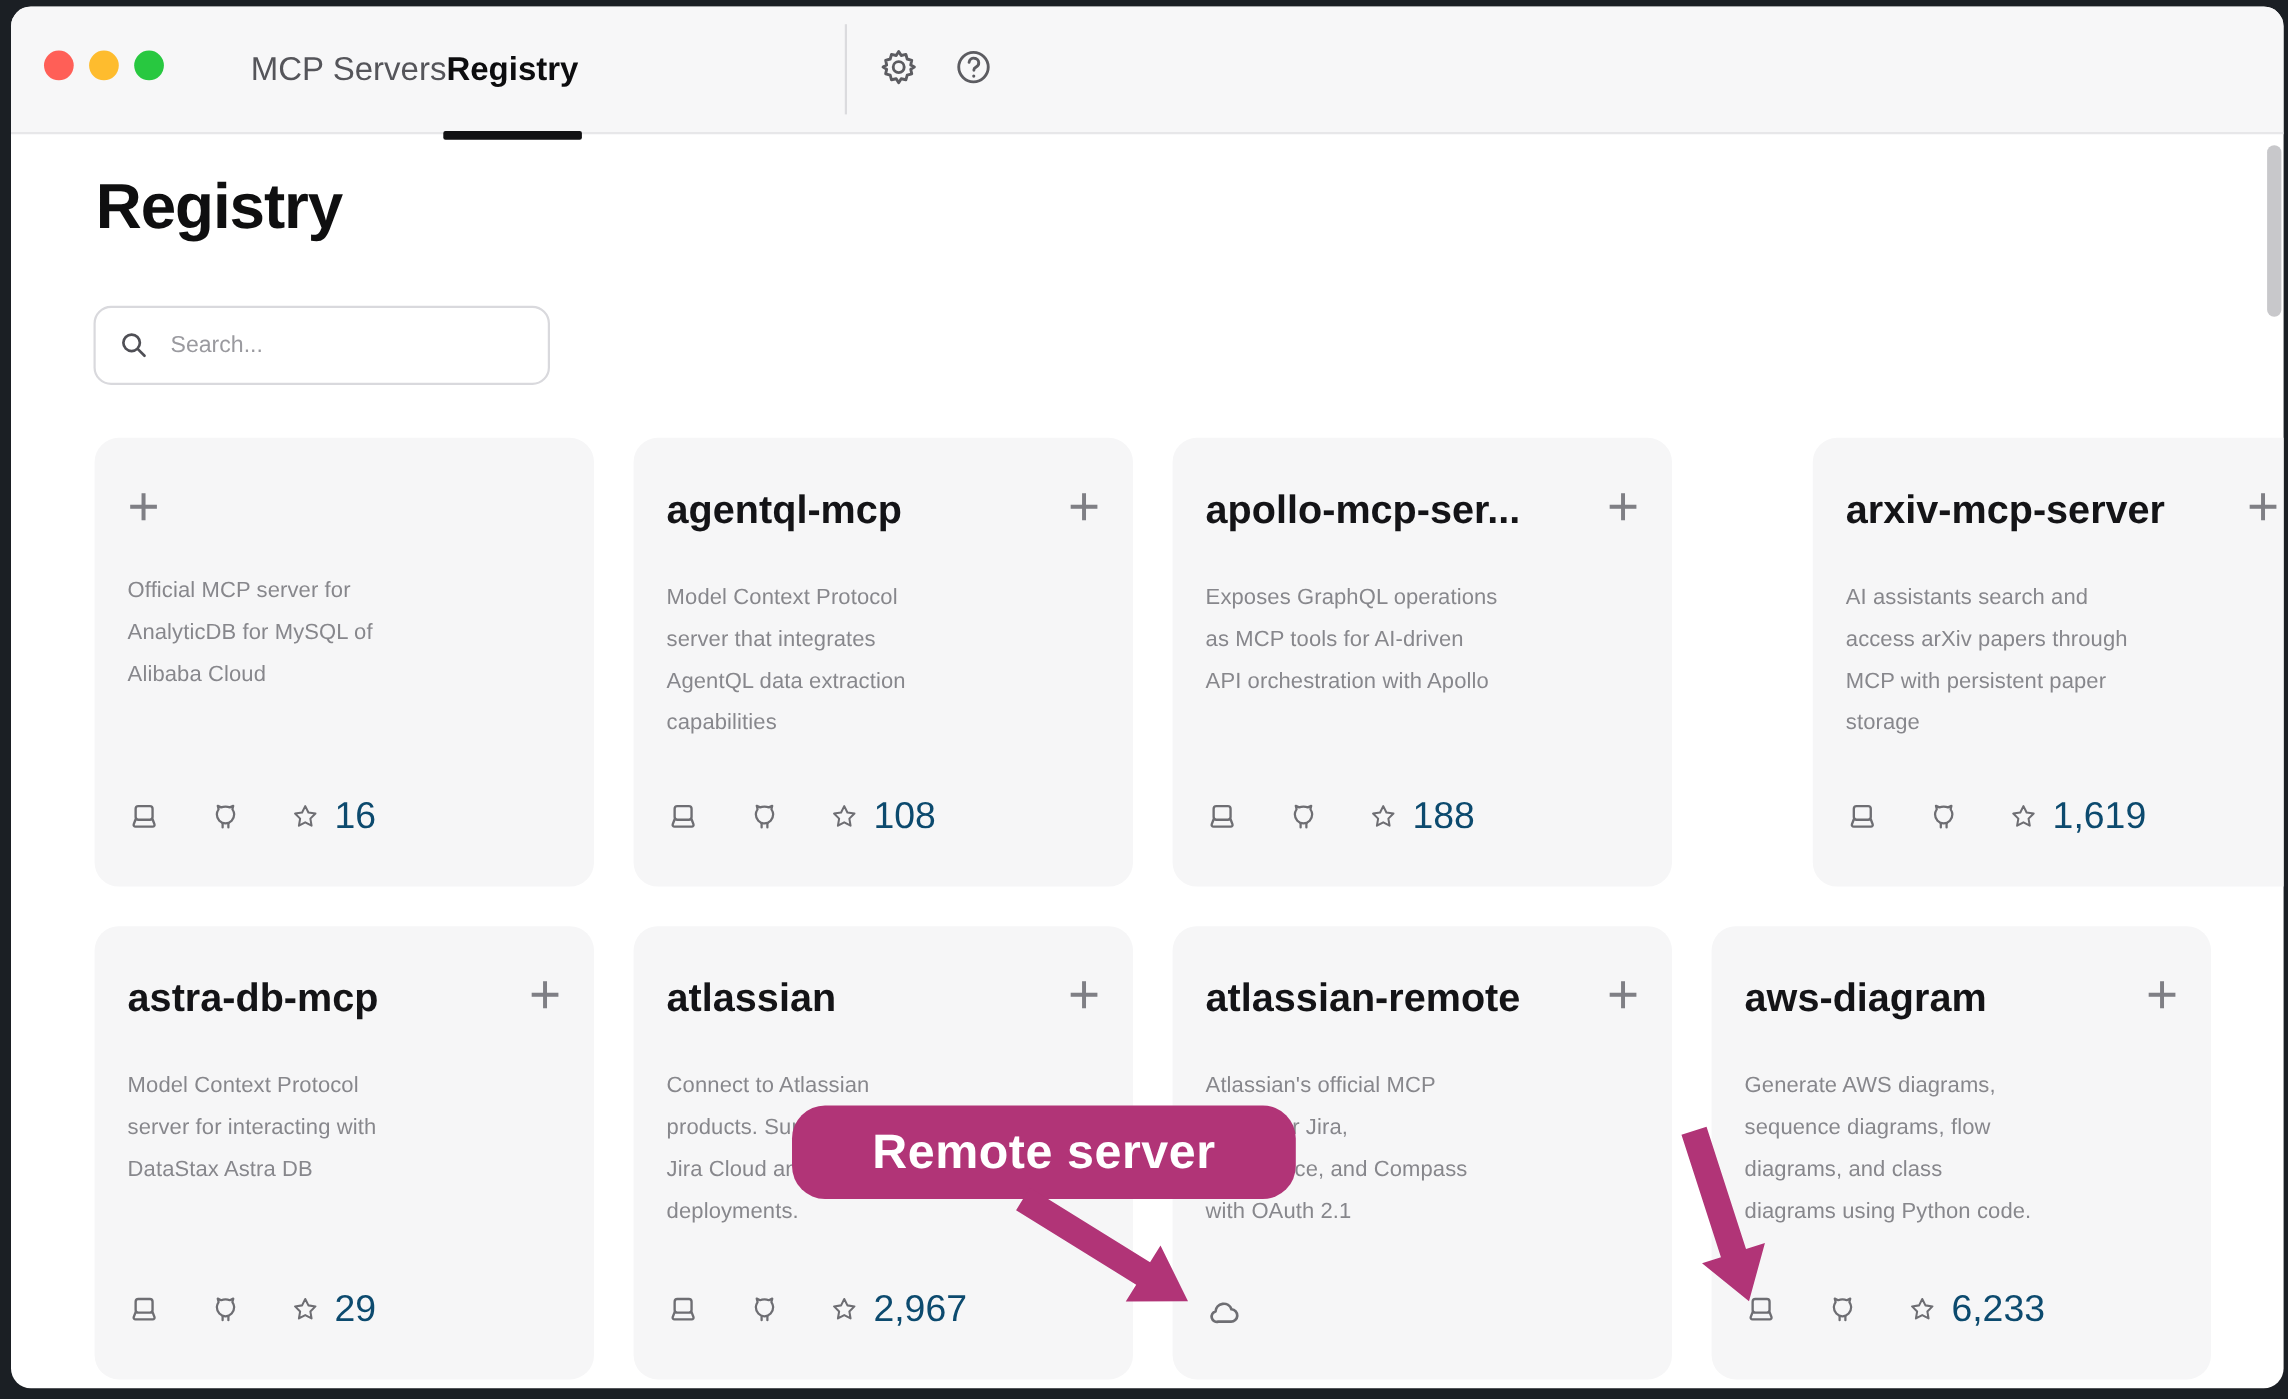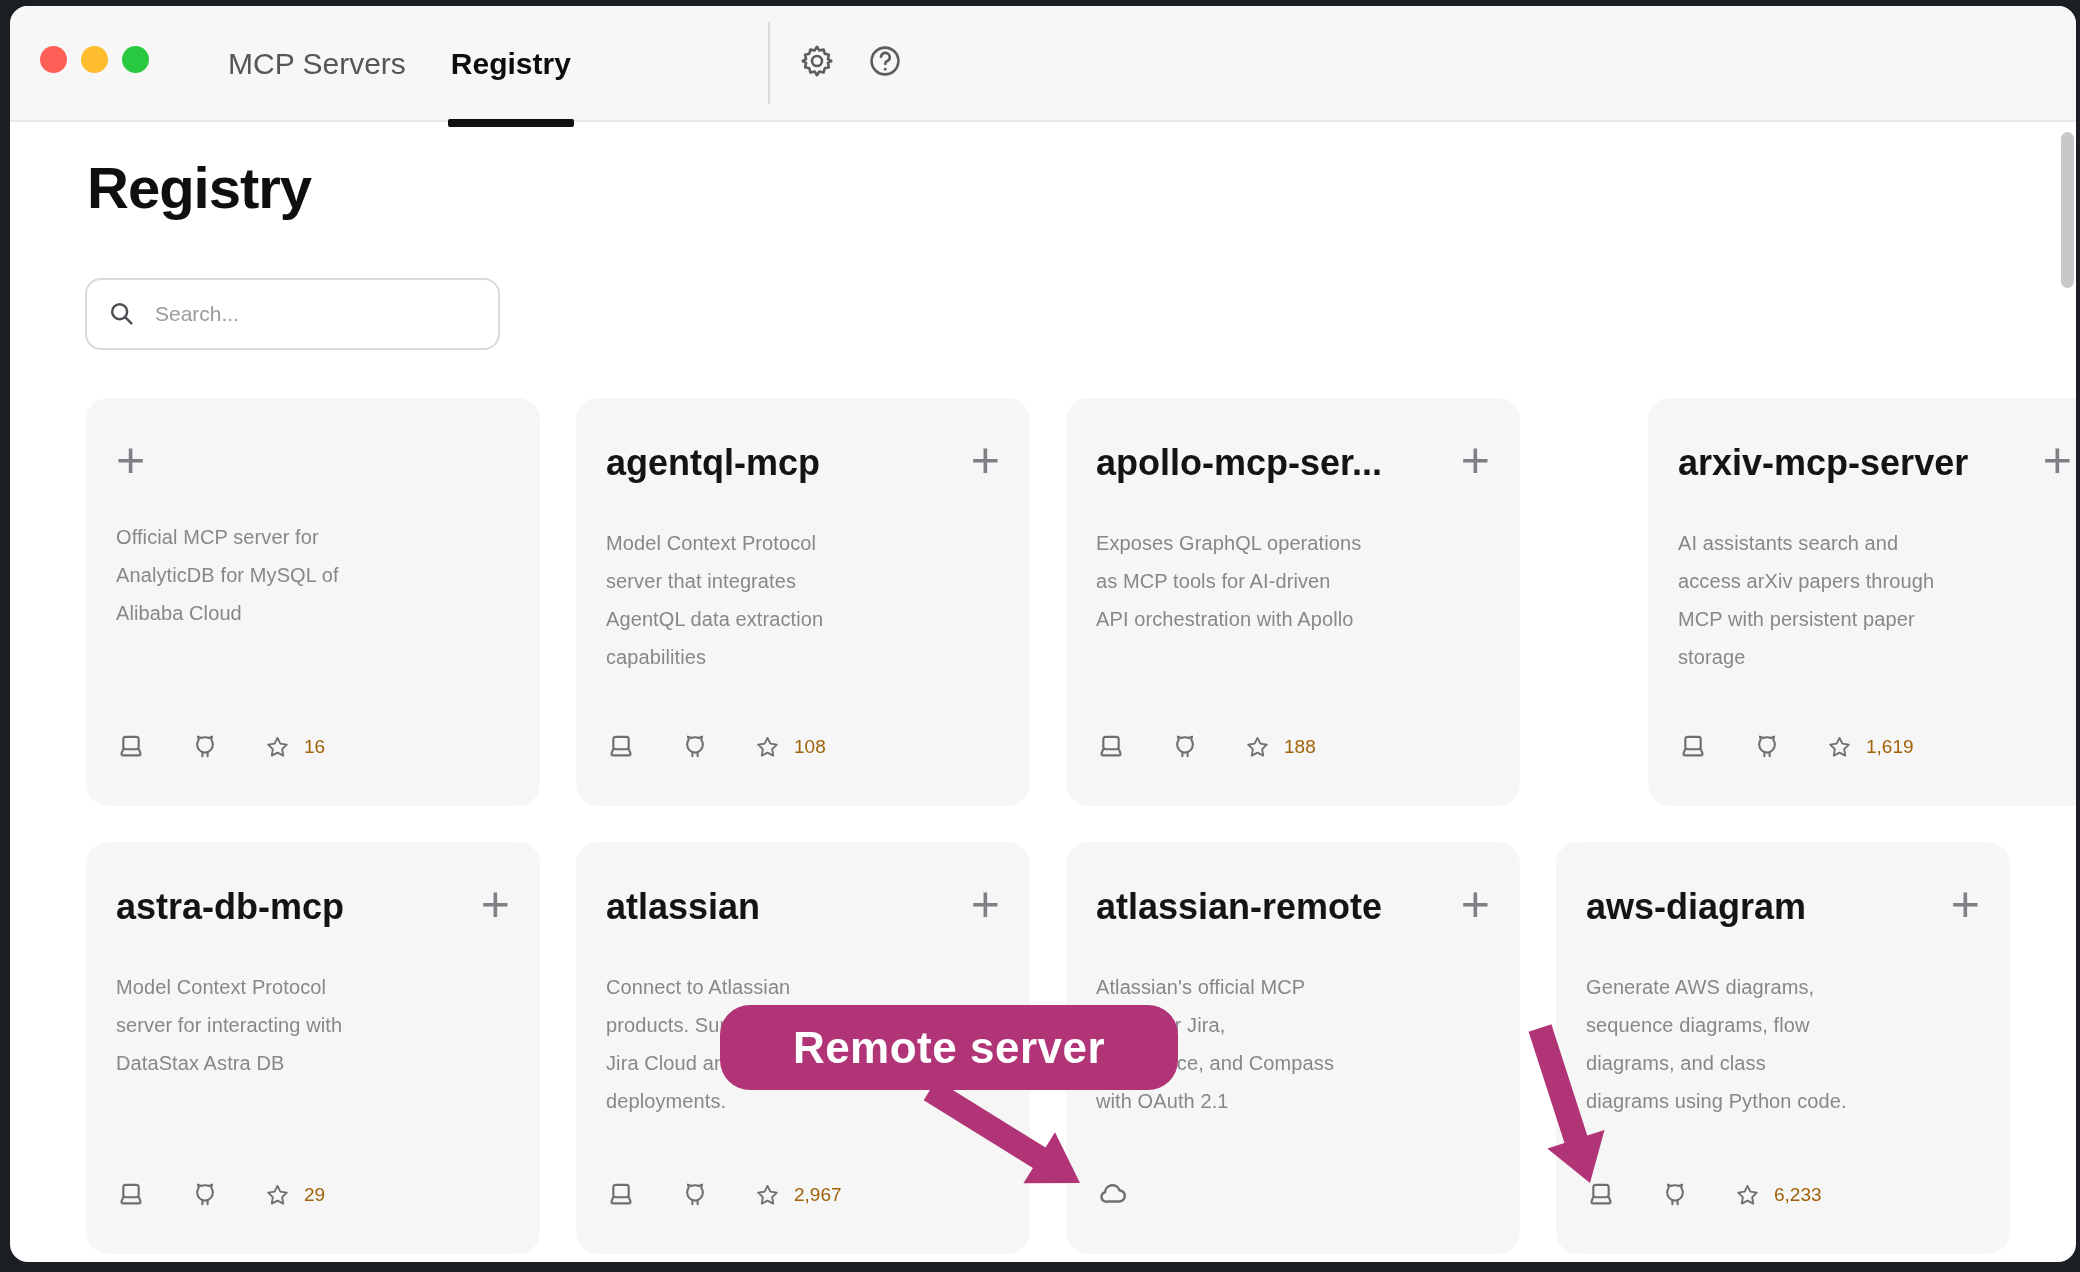--- a/index.html
+++ b/index.html
@@ -17,21 +17,21 @@
   
   .topbar{
     position:absolute;left:0;top:0;width:100%;height:116px;
     background:#f7f7f8;border-bottom:2px solid #e7e7e9;box-sizing:border-box;
   }
   .lights{position:absolute;left:30px;top:40px;display:flex;gap:14px;}
   .light{width:27px;height:27px;border-radius:50%;}
   .light.red{background:#ff5f57;}
   .light.yellow{background:#febc2e;}
   .light.green{background:#28c840;}
-  .tabs{position:absolute;left:218px;top:0;height:116px;display:flex;align-items:center;gap:45px;}
+  .tabs{position:absolute;left:218px;top:0;height:116px;display:flex;align-items:center;}
   .tab{font-size:30px;color:#55555a;position:relative;height:116px;display:flex;align-items:center;cursor:default;}
   .tab.active{color:#0d0d0f;font-weight:700;}
   .tab.active::after{
     content:"";position:absolute;left:-3px;right:-3px;bottom:-5px;height:8px;
     background:#111113;border-radius:2px;
   }
   .topbar-divider{position:absolute;left:758px;top:16px;width:2px;height:82px;background:#dbdbde;}
   .topbar-btn{position:absolute;top:35px;width:40px;height:40px;display:flex;align-items:center;justify-content:center;color:#5c5c61;}
   #gear-btn{left:787px;}
   #help-btn{left:855px;}
@@ -57,21 +57,21 @@
   }
   .card-head{display:flex;justify-content:space-between;align-items:flex-start;}
   .card-name{font-size:36px;font-weight:700;color:#141417;white-space:nowrap;overflow:hidden;}
   .card-plus{font-size:50px;font-weight:300;color:#7f7f85;line-height:36px;margin-top:0px;cursor:default;}
   .card-desc{
     margin-top:40px;font-size:20px;line-height:38px;color:#87878c;
     white-space:pre;letter-spacing:0.1px;
   }
   .card-footer{position:absolute;left:30px;bottom:44px;display:flex;align-items:center;gap:44px;color:#6e6e73;}
   .star-group{display:flex;align-items:center;gap:13px;}
-  .count{font-size:19px;color:#a16207;}
+  .count{font-size:34px;color:#0c4a6e;}
   .ic{display:inline-block;}
   
   .badge{
     position:absolute;z-index:5;background:#b13477;color:#fff;
     font-size:44px;font-weight:700;border-radius:30px;
     display:flex;align-items:center;justify-content:center;letter-spacing:0.5px;
   }
   #badge-remote{left:710px;top:999px;width:458px;height:85px;}
   #badge-local{left:1273px;top:937px;width:462px;height:87px;}
   .arrow{position:absolute;z-index:6;}

